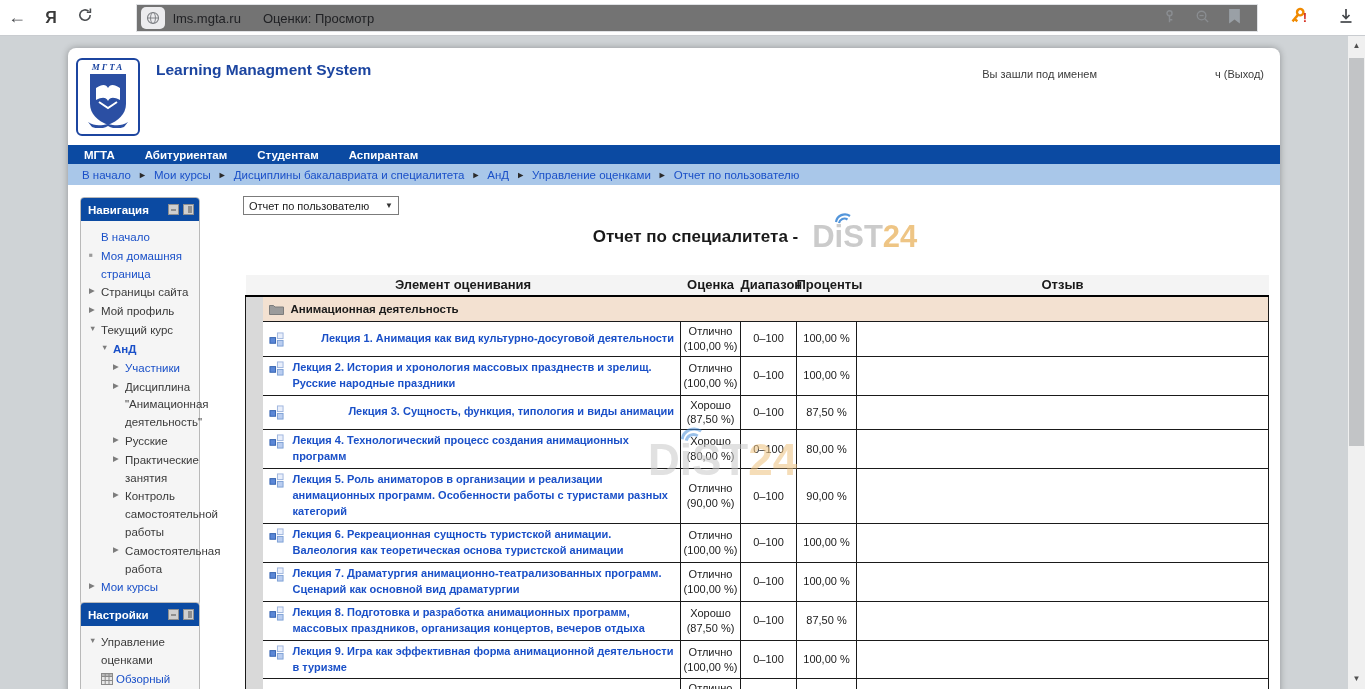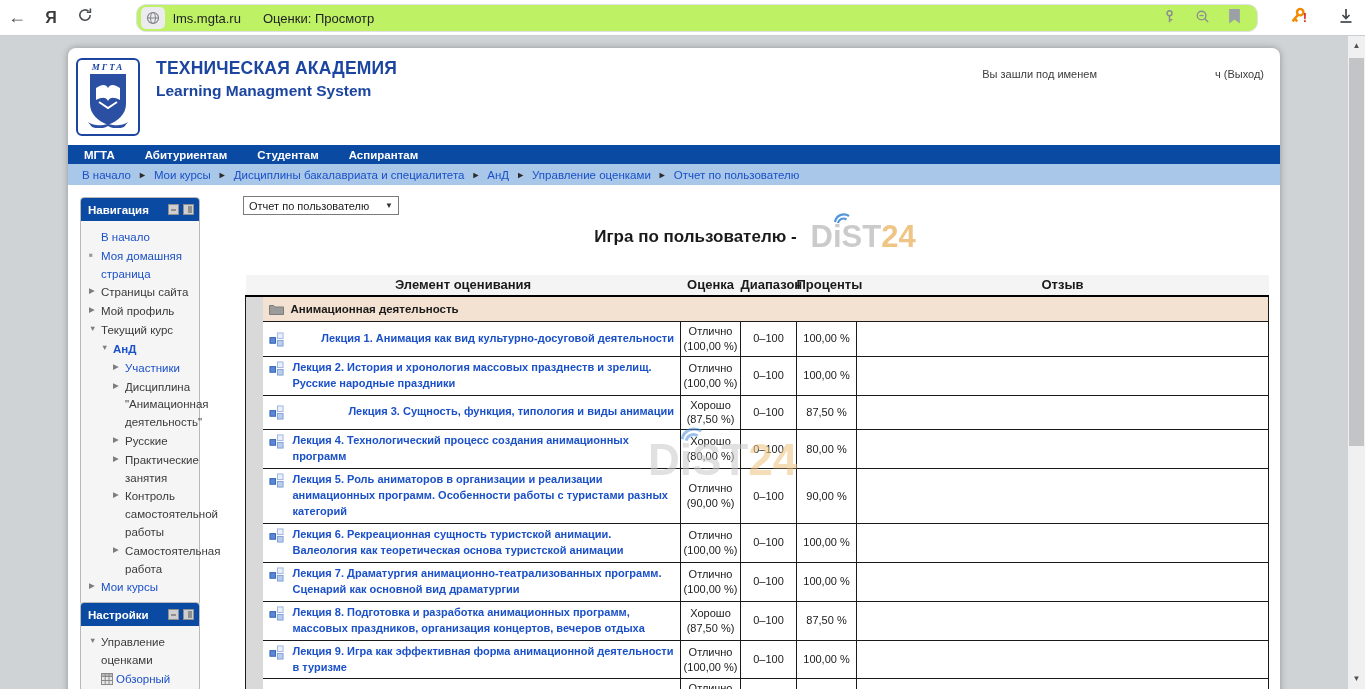--- a/index.html
+++ b/index.html
@@ -2,21 +2,21 @@
 <html><head>
 <meta charset="utf-8">
 <style>
   * { margin:0; padding:0; box-sizing:border-box; }
   html,body { width:1365px; height:689px; overflow:hidden; font-family:"Liberation Sans", sans-serif; background:#cfd3d6; }
 
   
   .chrome { position:absolute; left:0; top:0; width:1365px; height:36px; background:#fff; border-bottom:1px solid #c9ccd0; display:flex; align-items:center; z-index:50; }
   .chrome .nav-ic { width:34px; text-align:center; font-size:18px; color:#4c4f52; cursor:pointer; }
   .chrome .ya { font-weight:bold; font-size:16px; color:#3a3a3a; }
-  .urlbar { position:absolute; left:136px; top:4px; width:1122px; height:28px; background:#bef264; border:1px solid #e0e2e5; border-radius:10px; display:flex; align-items:center; padding:0 10px 0 4px; }
+  .urlbar { position:absolute; left:136px; top:4px; width:1122px; height:28px; background:#737373; border:1px solid #e0e2e5; border-radius:0; display:flex; align-items:center; padding:0 10px 0 4px; }
   .globe-badge { width:24px; height:22px; background:#ececee; border-radius:5px; display:flex; align-items:center; justify-content:center; margin-right:8px; }
   .url-host { font-size:13px; color:#202124; }
   .url-title { font-size:13px; color:#202124; margin-left:22px; flex:1; }
   .pill-icons { display:flex; align-items:center; gap:18px; margin-right:6px; }
   .chrome-right { position:absolute; right:10px; top:0; height:36px; display:flex; align-items:center; gap:26px; }
   .excl { color:#d63426; font-weight:bold; font-size:13px; position:relative; left:-4px; top:-4px; }
 
   
   .scrollbar { position:absolute; right:0; top:36px; width:17px; height:653px; background:#f0f0f0; z-index:40; }
   .sb-arrow { position:absolute; left:0; width:17px; height:16px; color:#505050; font-size:8px; text-align:center; line-height:16px; }
@@ -168,21 +168,20 @@
   <div class="logo-box">
     <div class="logo-word">МГТА</div>
     <svg width="44" height="56" viewBox="0 0 44 56">
       <path d="M4 2h36v30c0 10-8 17-18 21C12 49 4 42 4 32z" fill="#2b4fa3"></path>
       <path d="M10 16c6-4 10-4 12 0 2-4 6-4 12 0v12c-6-3-10-3-12 1-2-4-6-4-12-1z" fill="#fff"></path>
       <path d="M13 30l9 6 9-6" fill="none" stroke="#fff" stroke-width="2"></path>
       <path d="M2 50c6 4 12 4 20 2 8 2 14 2 20-2l-4 5c-5 2-11 2-16-1-5 3-11 3-16 1z" fill="#2b4fa3"></path>
     </svg>
   </div>
   <div class="acad-title">
-    <div class="l12">ТЕХНИЧЕСКАЯ АКАДЕМИЯ</div>
     <div class="l3">Learning Managment System</div>
   </div>
   <div class="login-line">
     <span>Вы зашли под именем</span>
     <span class="login-gap"></span>
     <span>ч (Выход)</span>
   </div>
 
   <div class="navbar">
     <a>МГТА</a>
@@ -301,21 +300,21 @@
     </div>
   </div>
 
   <div class="main">
     <div class="select">
       <span>Отчет по пользователю</span>
       <span class="car">▼</span>
     </div>
 
     <div class="title-row">
-      <span class="report-title">Игра по пользователю -</span>
+      <span class="report-title">Отчет по специалитета -</span>
       <span class="wm wm1">
         <svg class="arcs" width="22" height="14" viewBox="0 0 22 14">
               <path d="M3 12a9 9 0 0 1 14-6" fill="none" stroke="#4a90d9" stroke-width="2.2"></path>
               <path d="M6 13a5.5 5.5 0 0 1 8.5-3.5" fill="none" stroke="#4a90d9" stroke-width="2.2"></path>
             </svg>
         <span class="g">DiST</span><span class="o">24</span>
       </span>
     </div>
 
     <span class="wm wm2">

